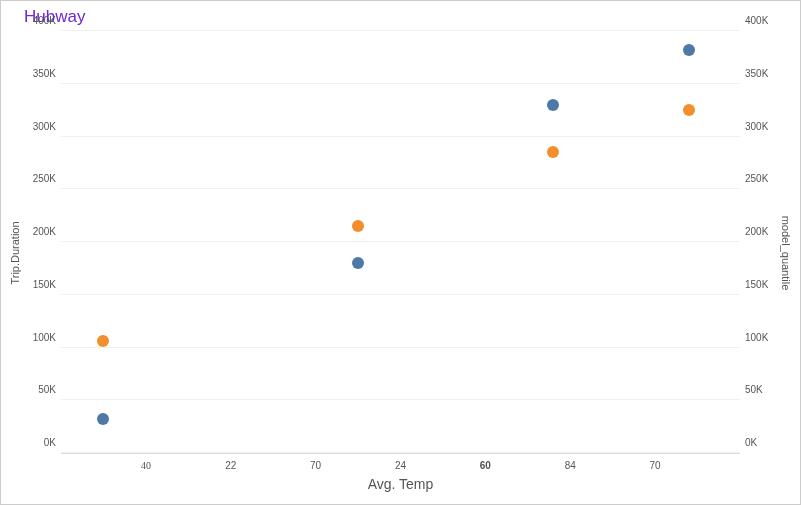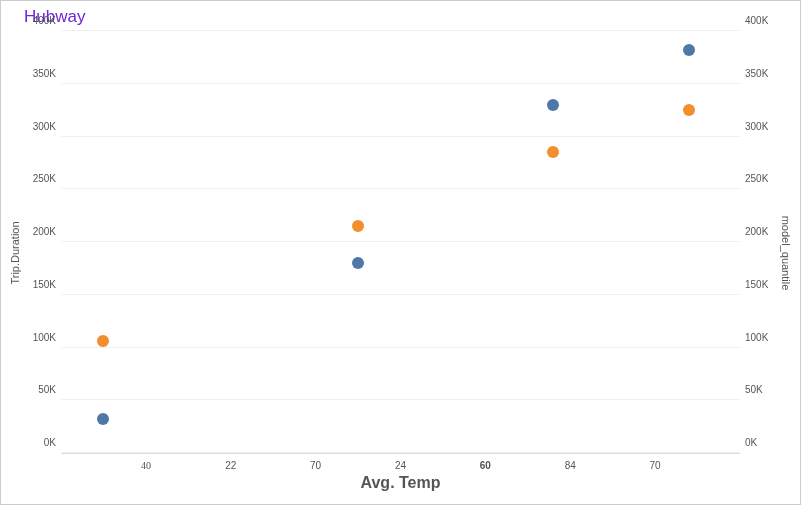--- a/index.html
+++ b/index.html
@@ -79,23 +79,23 @@
       transform: translate(50%, -50%) rotate(90deg);
       font-size: 11px;
       color: #555;
       white-space: nowrap;
     }
     .axis-label-bottom {
       position: absolute;
       left: 50%;
       bottom: 12px;
       transform: translateX(-50%);
-      font-size: 16px;
+      font-size: 14px;
       color: #555;
-      font-weight: bold;
+      font-weight: normal;
     }
     .dot {
       position: absolute;
       width: 12px;
       height: 12px;
       border-radius: 50%;
       transform: translate(-50%, 50%);
     }
     .dot.blue { background: #4e79a7; }
     .dot.orange { background: #f28e2b; }

